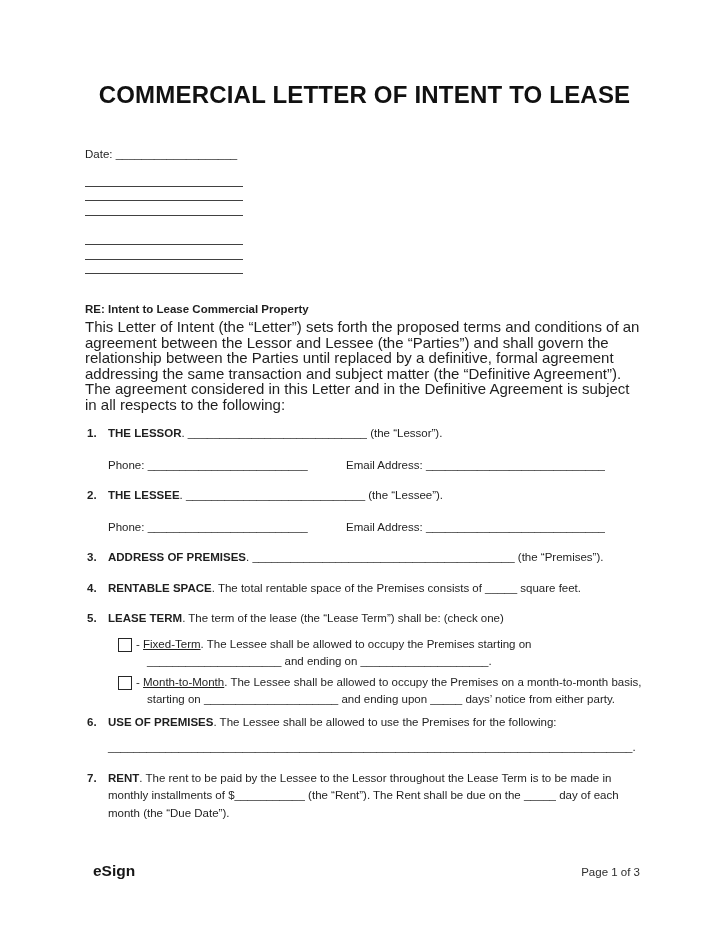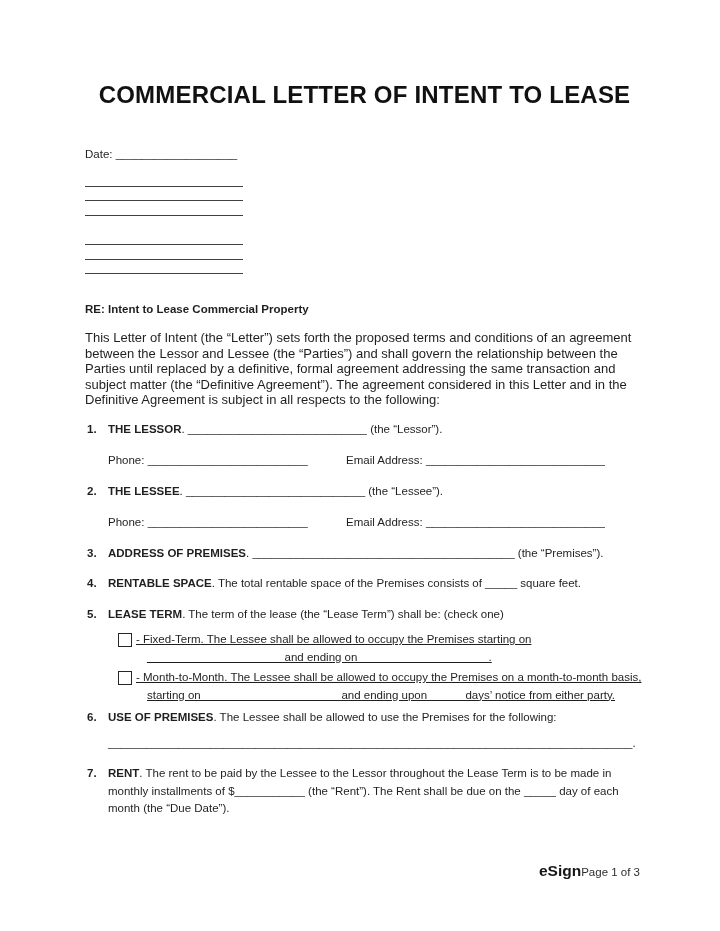--- a/index.html
+++ b/index.html
@@ -18,46 +18,46 @@
   .date-row { margin-top:40px; font-size:11.5px; line-height:15px; }
 
   .addr-group-1 { margin-top:10px; }
   .addr-group-2 { margin-top:15px; }
   .blank-line {
     width:158px; height:13.5px; border-bottom:1.5px solid #414141;
   }
 
   .re-line { margin-top:28px; font-size:11.5px; line-height:15px; font-weight:bold; }
 
-  .intro { margin-top:13px; font-size:13px; line-height:15.5px; width:556px; }
+  .intro { margin-top:2px; font-size:15px; line-height:15.5px; width:556px; }
 
   .item { display:flex; margin-top:13px; font-size:11.5px; line-height:17.5px; }
   .item.mt5 { margin-top:5px; }
   .item-num { width:23px; flex-shrink:0; font-weight:bold; padding-left:2px; box-sizing:border-box; }
   .item-body { flex:1; min-width:0; }
   .b { font-weight:bold; }
   .u { text-decoration:underline; }
 
   .contact-row { margin-top:14px; line-height:17.5px; }
   .contact-phone { display:inline-block; width:238px; }
 
-  .option { display:flex; margin-left:10px;text-decoration:underline; }
+  .option { display:flex; margin-left:10px; }
   .option.first { margin-top:8px; }
   .option.second { margin-top:3px; }
   .checkbox {
     width:12px; height:12px; border:1.5px solid #262626; flex-shrink:0;
     margin-top:2px; background:#fff;
   }
   .option-text { margin-left:4px; padding-left:11px; text-indent:-11px; }
 
   .use-blank { line-height:17.5px;margin-top:8px; }
 
   .footer {
     position:absolute; left:93px; right:80px; top:862px;
-    display:flex; justify-content:flex-end; align-items:baseline;
+    display:flex; justify-content:space-between; align-items:baseline;
   }
   .brand { font-weight:bold; font-size:15.5px; color:#161616; }
   .page-num { font-size:11.5px; color:#2e2e2e; }
 </style>
 </head>
 <body>
 
 <div class="page">
 
   <div class="title">COMMERCIAL LETTER OF INTENT TO LEASE</div>

